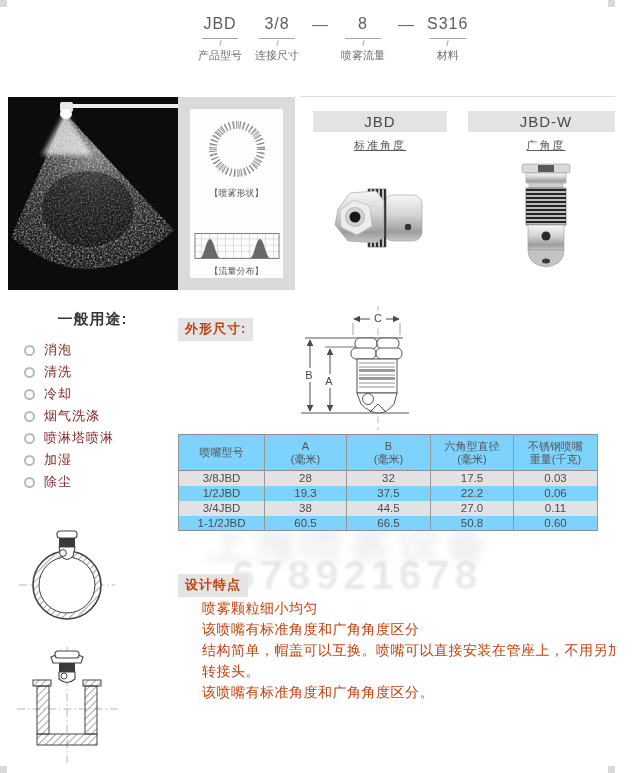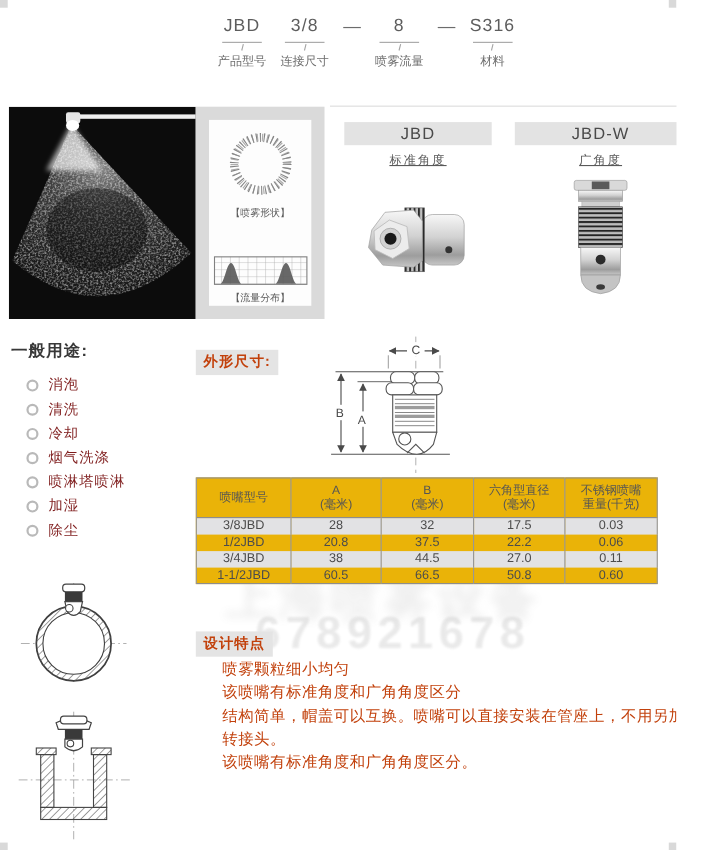--- a/index.html
+++ b/index.html
@@ -24,29 +24,29 @@
   .spec-inner{position:absolute;left:12px;top:12px;right:12px;bottom:12px;background:#fdfdfd;
     display:flex;flex-direction:column;align-items:center;}
   .spec-caption{font-size:9px;color:#5c5c5c;letter-spacing:0;white-space:nowrap;}
   .band-rule{left:300px;top:96px;width:339px;height:1px;background:#dcdcdc;}
   .product-card{display:flex;flex-direction:column;align-items:center;}
   .product-bar{width:100%;height:21px;background:#e3e3e3;display:flex;align-items:center;justify-content:center;
     font-size:15px;color:#4a4a4a;letter-spacing:1px;}
   .product-angle{font-size:11px;color:#595959;margin-top:6px;letter-spacing:2px;text-decoration:underline;}
   
   .uses{left:10px;top:310px;width:165px;}
-  .uses-title{font-size:15px;font-weight:bold;color:#383838;letter-spacing:1px;}
+  .uses-title{font-size:15px;font-weight:bold;color:#383838;letter-spacing:1px;text-align:center;}
   .uses-list{margin:10px 0 0 14px;padding:0;list-style:none;}
   .uses-list li{display:flex;align-items:center;font-size:13px;color:#7f1d1d;height:22px;letter-spacing:1px;}
   .bullet{width:7px;height:7px;border:2px solid #b9b9b9;border-radius:50%;margin-right:9px;flex:0 0 auto;background:#fff;}
   
   .sec-label{background:#e4e4e4;color:#c2410c;font-size:13px;font-weight:bold;
     padding:2px 7px 3px 7px;letter-spacing:1px;display:inline-block;}
   
-  table.spec{border-collapse:collapse;table-layout:fixed;width:419px;background:#eab308;}
+  table.spec{border-collapse:collapse;table-layout:fixed;width:419px;background:#7dd3fc;}
   table.spec th,table.spec td{border-left:1px solid #979797;border-right:1px solid #979797;
     font-weight:normal;text-align:center;padding:0;}
   table.spec thead tr{height:36px;border-top:1px solid #8d8d8d;border-bottom:1px solid #8d8d8d;}
   table.spec th{font-size:11px;color:#555;line-height:13px;}
   table.spec tbody tr{height:15px;padding-left:48px;}
   table.spec td{font-size:11.5px;color:#4c4c4c;}
   table.spec tbody tr.shade{background:#e2e2e4;}
   table.spec tbody{border-bottom:1px solid #8d8d8d;}
   
   .feat-lines{left:202px;top:598px;width:430px;}
@@ -326,21 +326,21 @@
       <tbody>
         <tr class="shade">
           <td>3/8JBD</td>
             <td>28</td>
             <td>32</td>
             <td>17.5</td>
             <td>0.03</td>
         </tr>
         <tr>
           <td>1/2JBD</td>
-            <td>20.8</td>
+            <td>19.3</td>
             <td>37.5</td>
             <td>22.2</td>
             <td>0.06</td>
         </tr>
         <tr class="shade">
           <td>3/4JBD</td>
             <td>38</td>
             <td>44.5</td>
             <td>27.0</td>
             <td>0.11</td>

